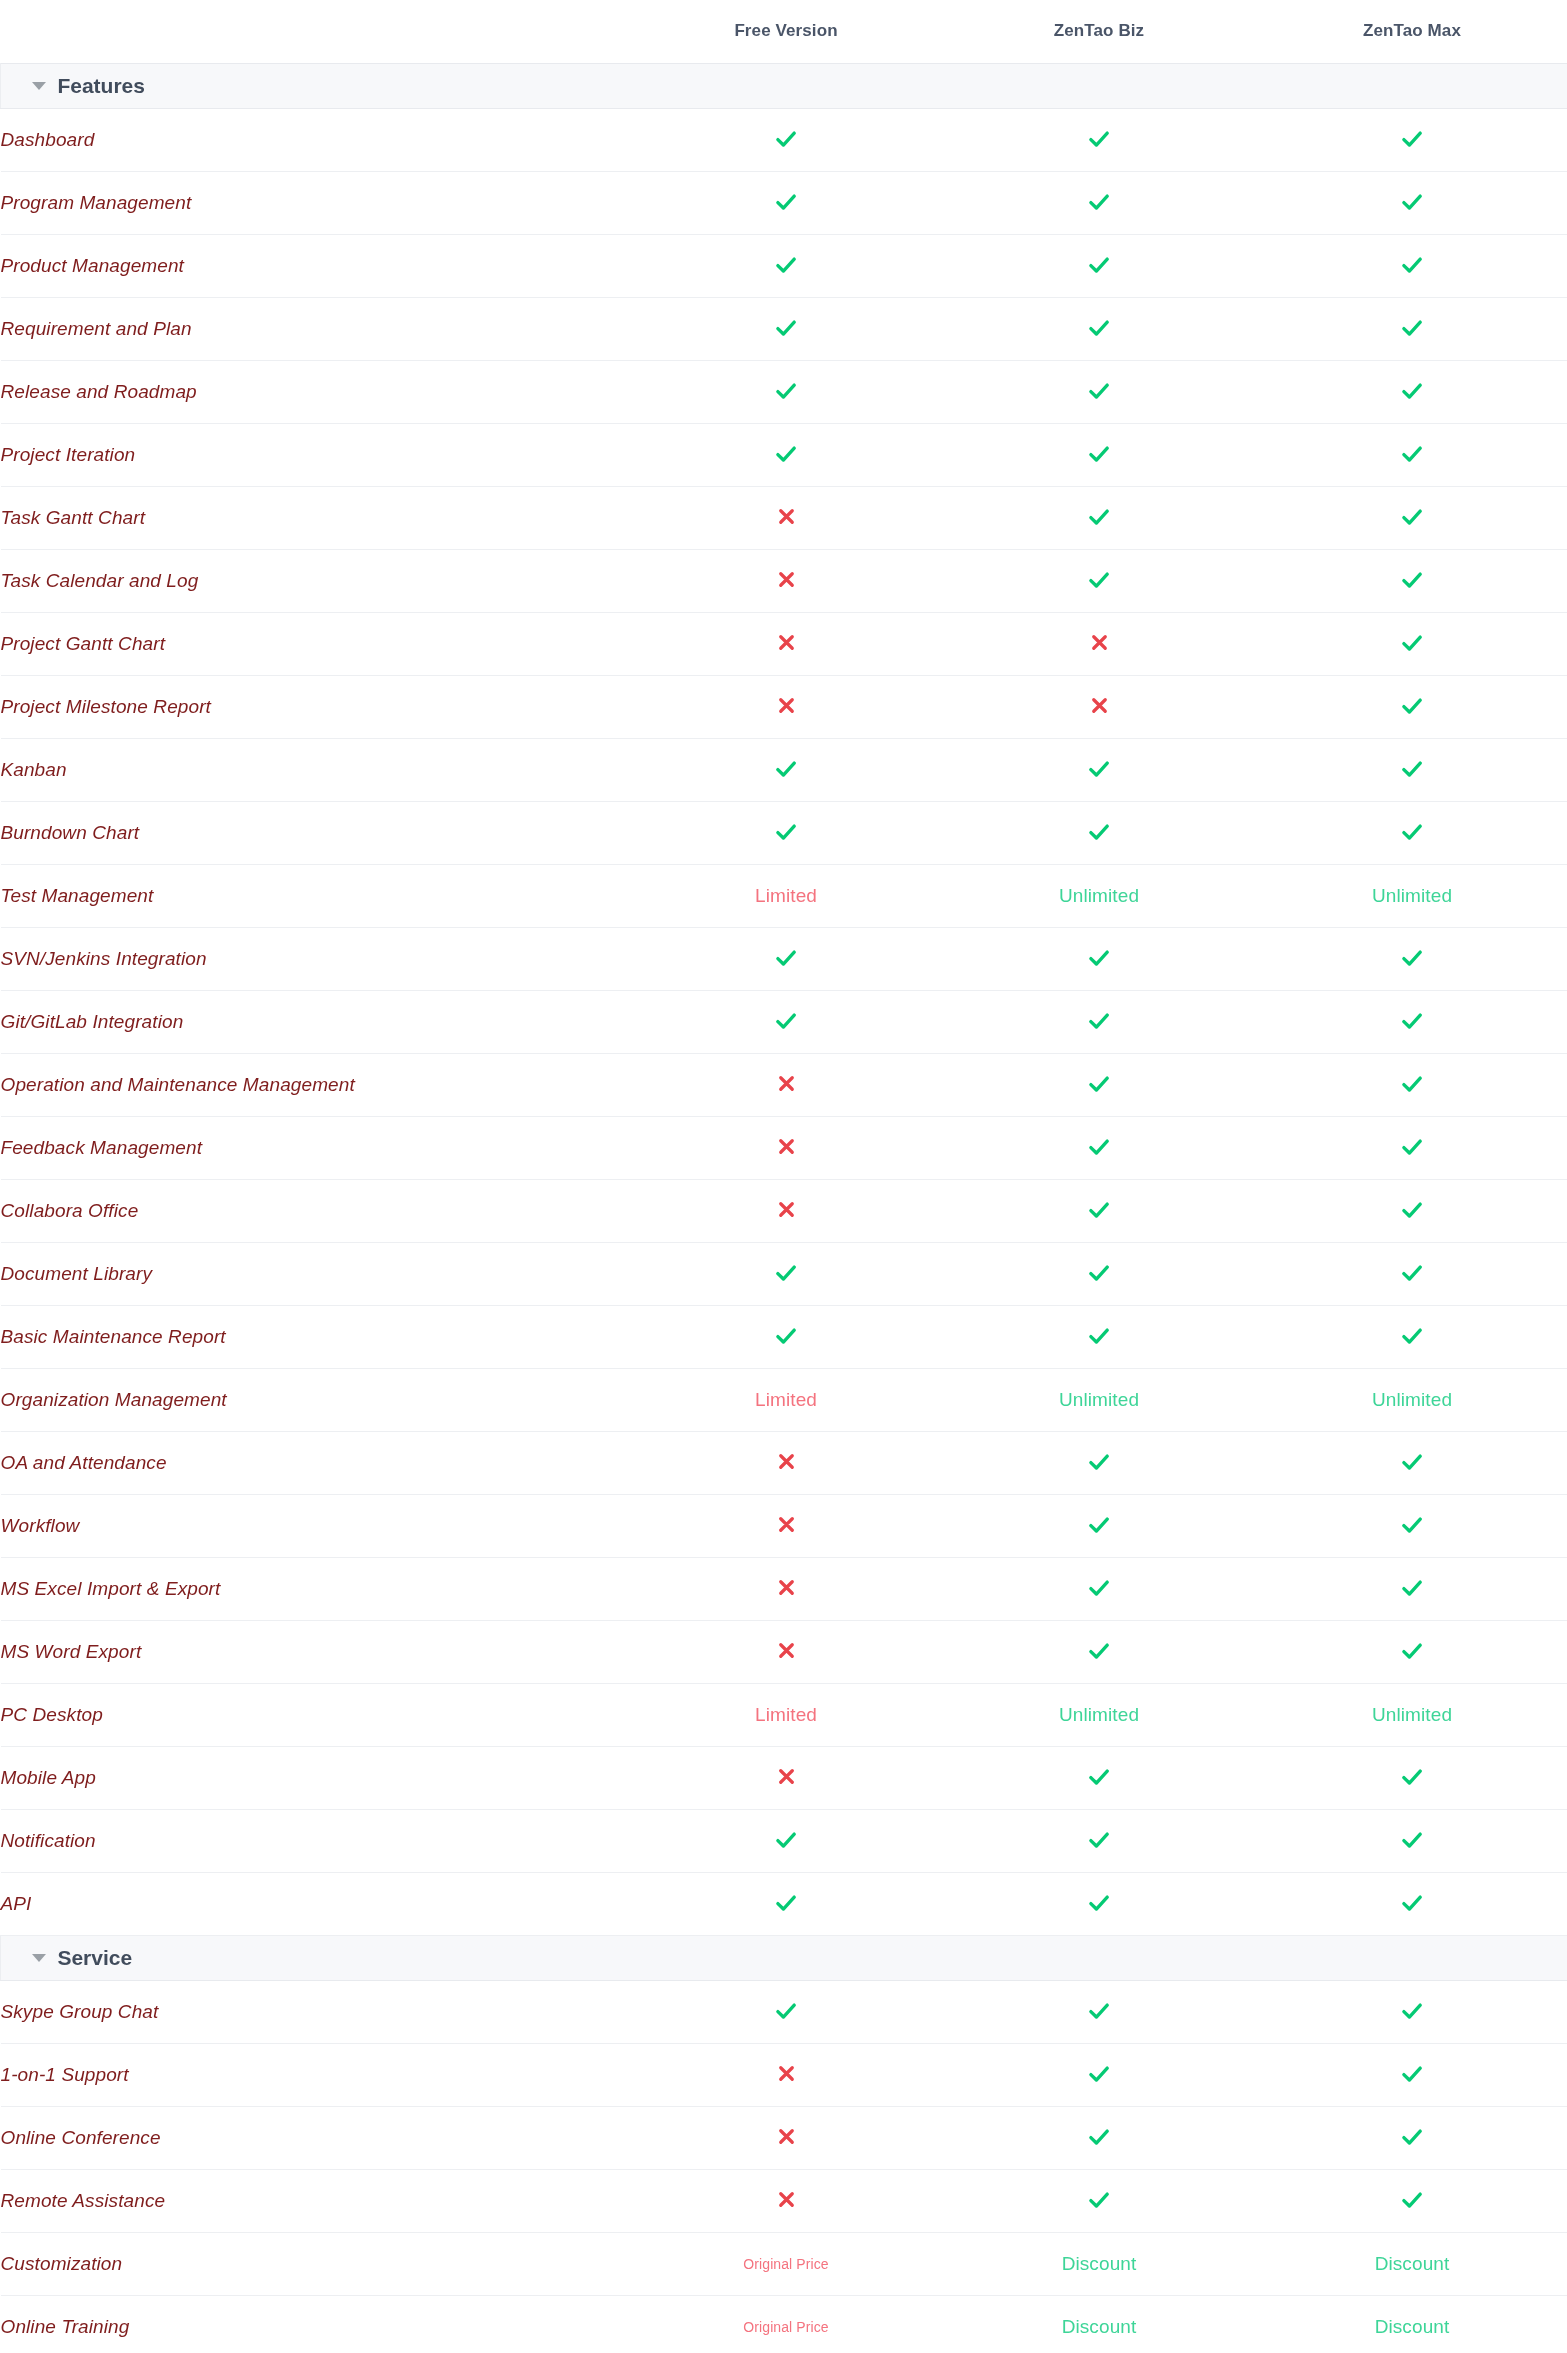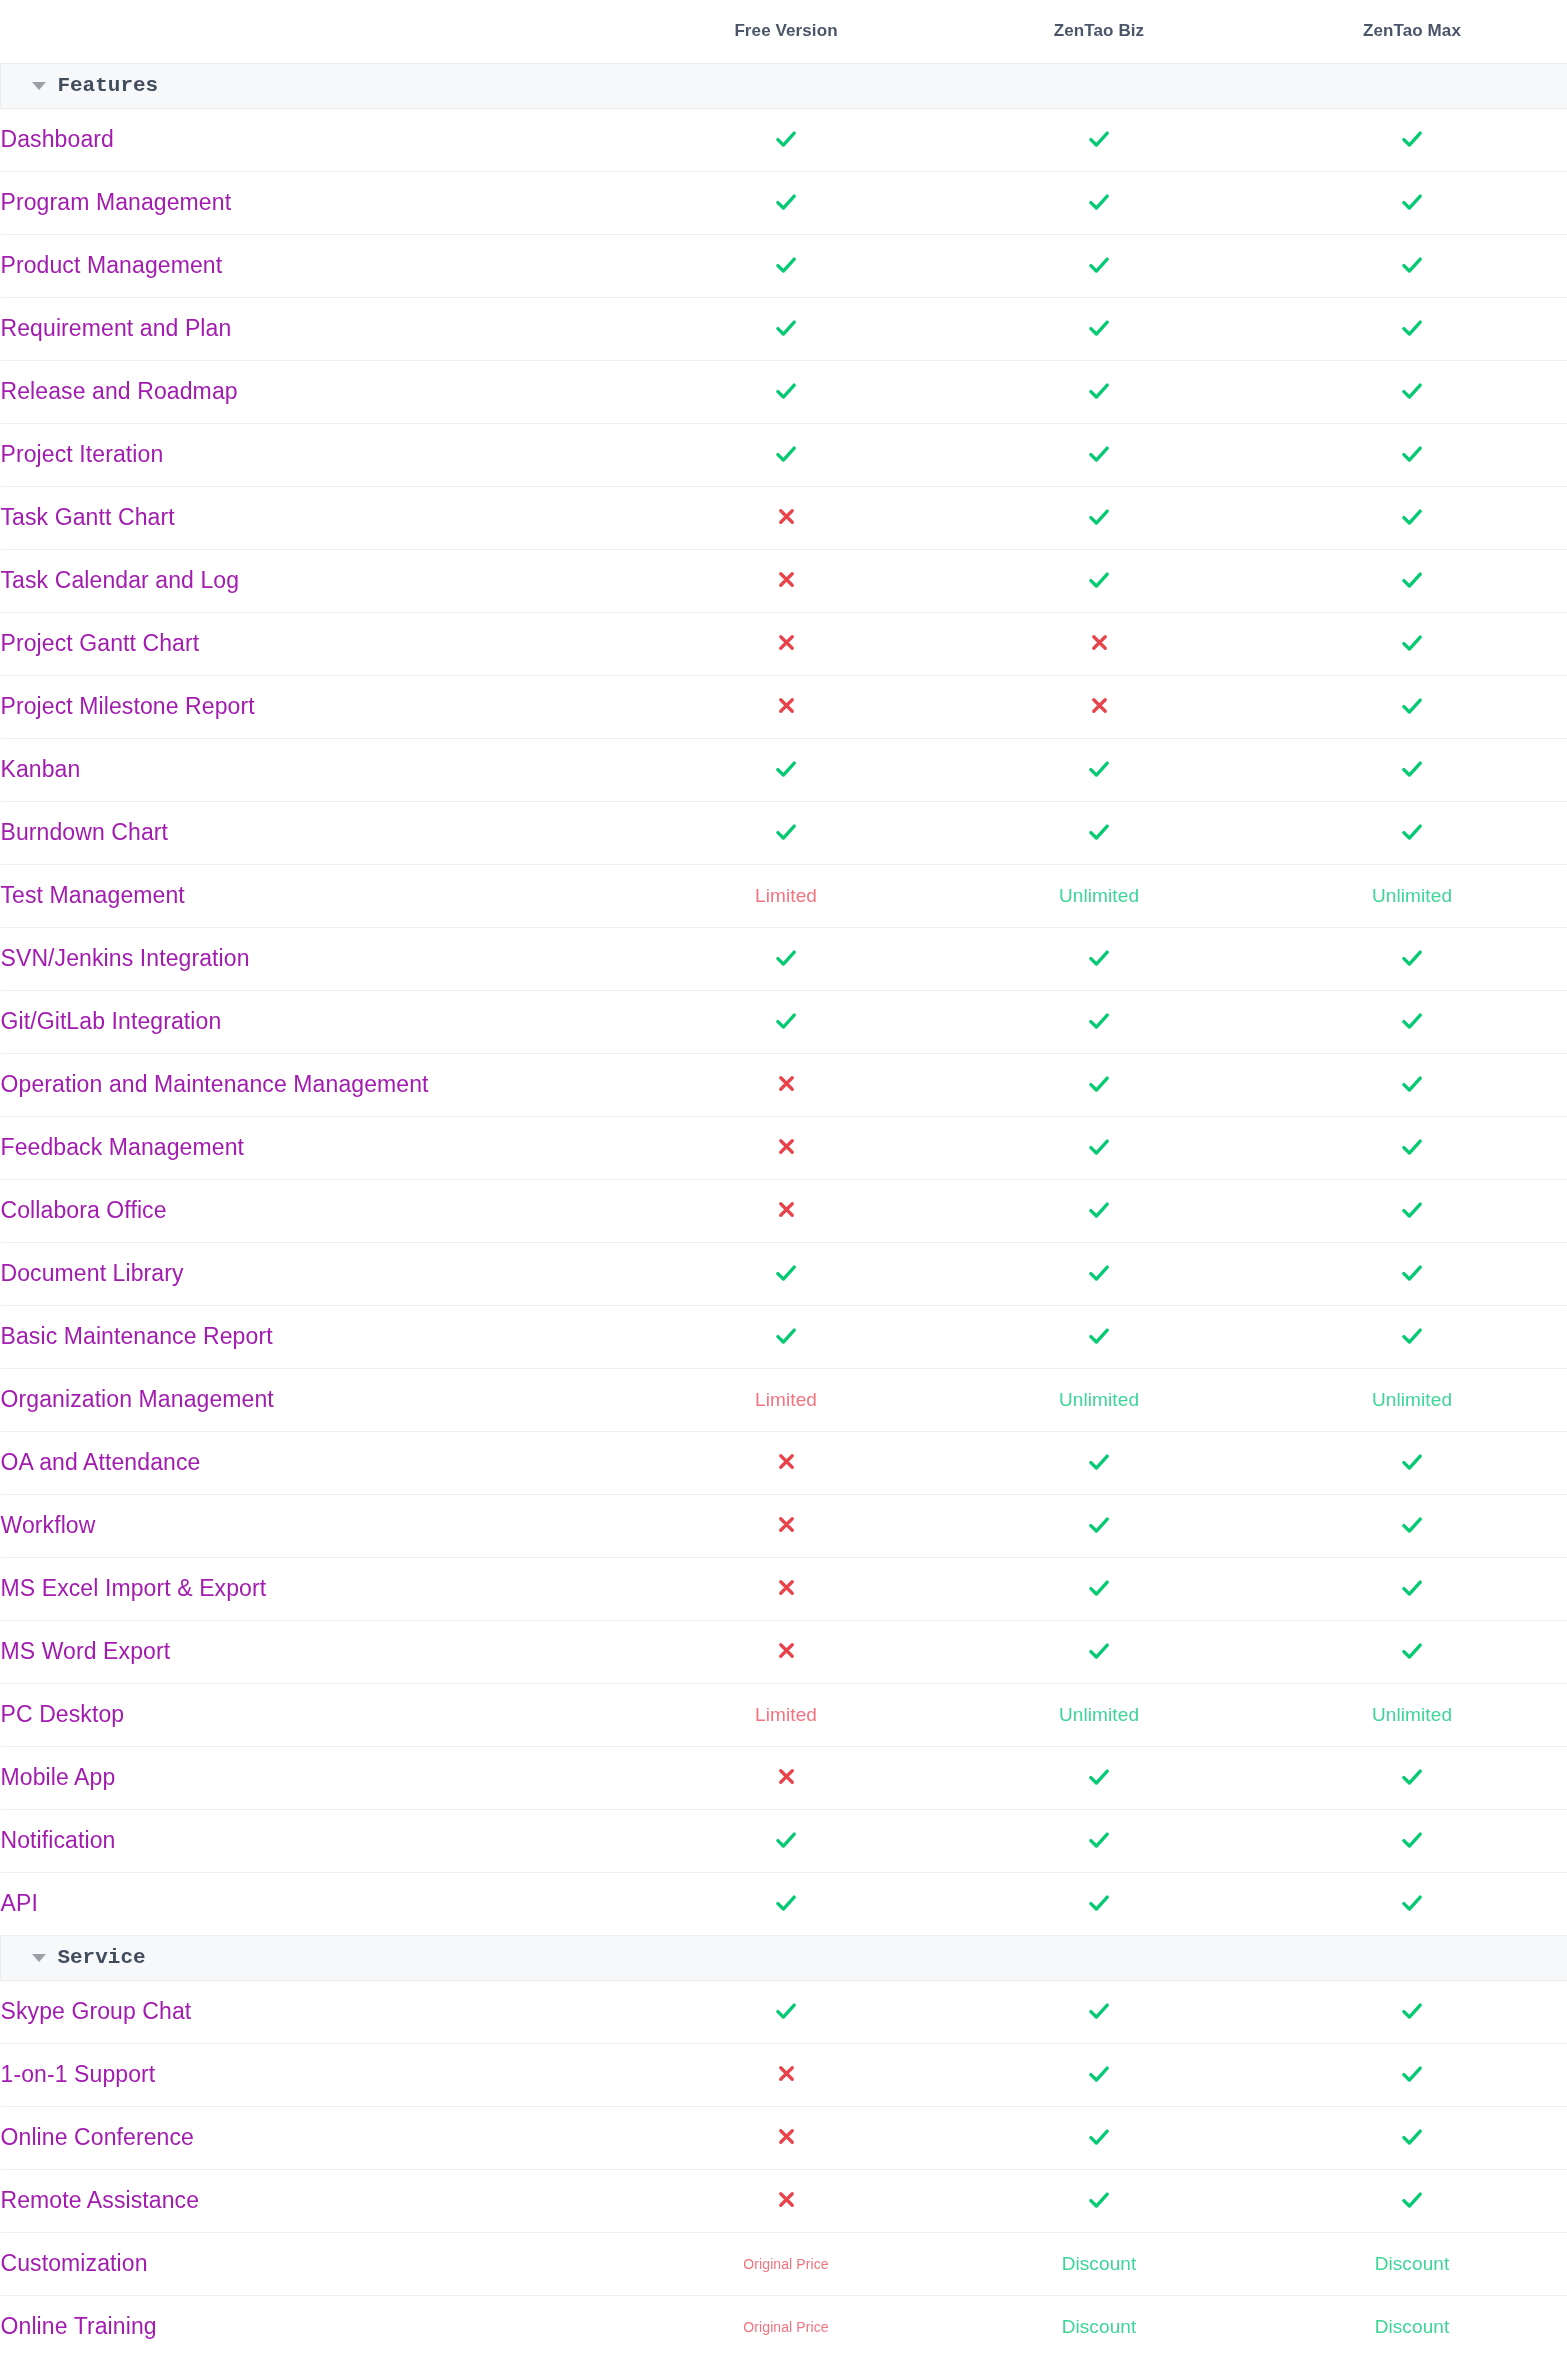--- a/index.html
+++ b/index.html
@@ -42,21 +42,21 @@
   }
 
   
   .group-row td {
     background: #f7f8fa;
     border-top: 0.6px solid #e8eaee;
     border-bottom: 0.6px solid #e8eaee;
     height: 44px;
     padding: 0;
   }
-  .group-row td.group-cell { padding-left: 31px; font-family: Liberation Mono, monospace; }
+  .group-row td.group-cell { padding-left: 31px; }
   .group-row td:first-child {
     border-left: 0.6px solid #eceef1;
   }
   .group-inner {
     display: flex;
     align-items: center;
     gap: 11.4px;
   }
   .caret-icon {
     width: 0;
@@ -76,25 +76,26 @@
 
   
   .data-row { height: 62px; }
   .data-row td {
     border-bottom: 0.6px solid #edeff2;
     padding: 0;
     height: 62px;
   }
   .feature-cell {
     padding-left: 62px;
-    font-size: 23px;
-    color: #a21caf;
+    font-size: 19px;
+    color: #7f1d1d;
     vertical-align: middle;
     letter-spacing: 0.1px;
     white-space: nowrap;
+    font-style: italic;
   }
   .value-cell {
     text-align: center;
     vertical-align: middle;
   }
 
   
   .mark {
     display: inline-block;
     line-height: 0;

